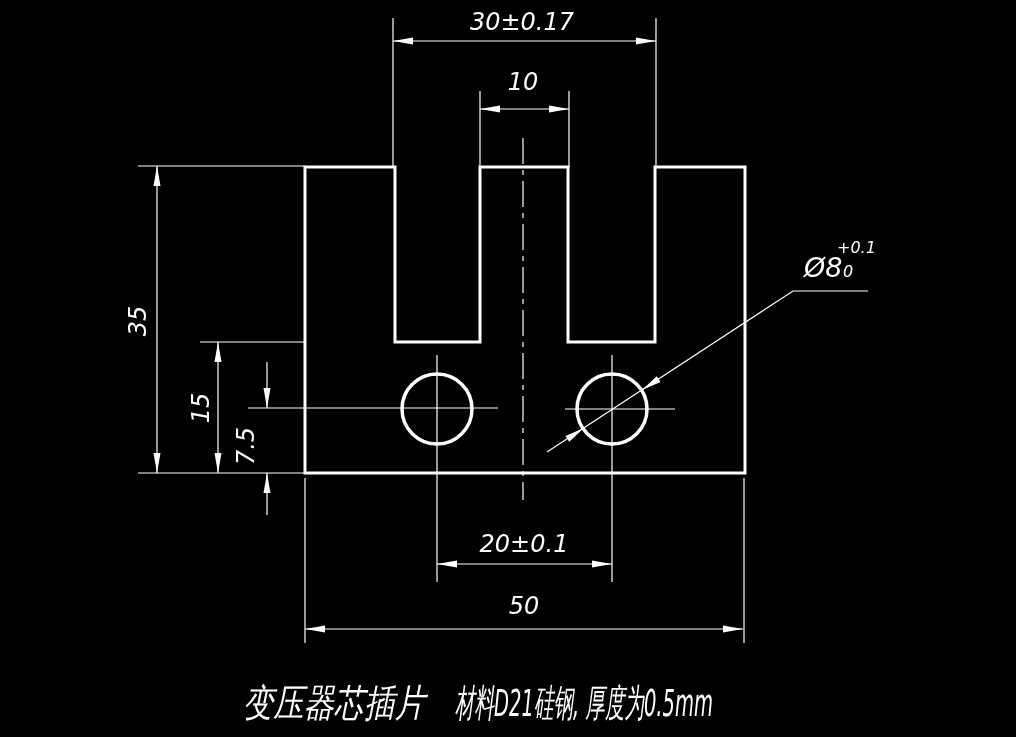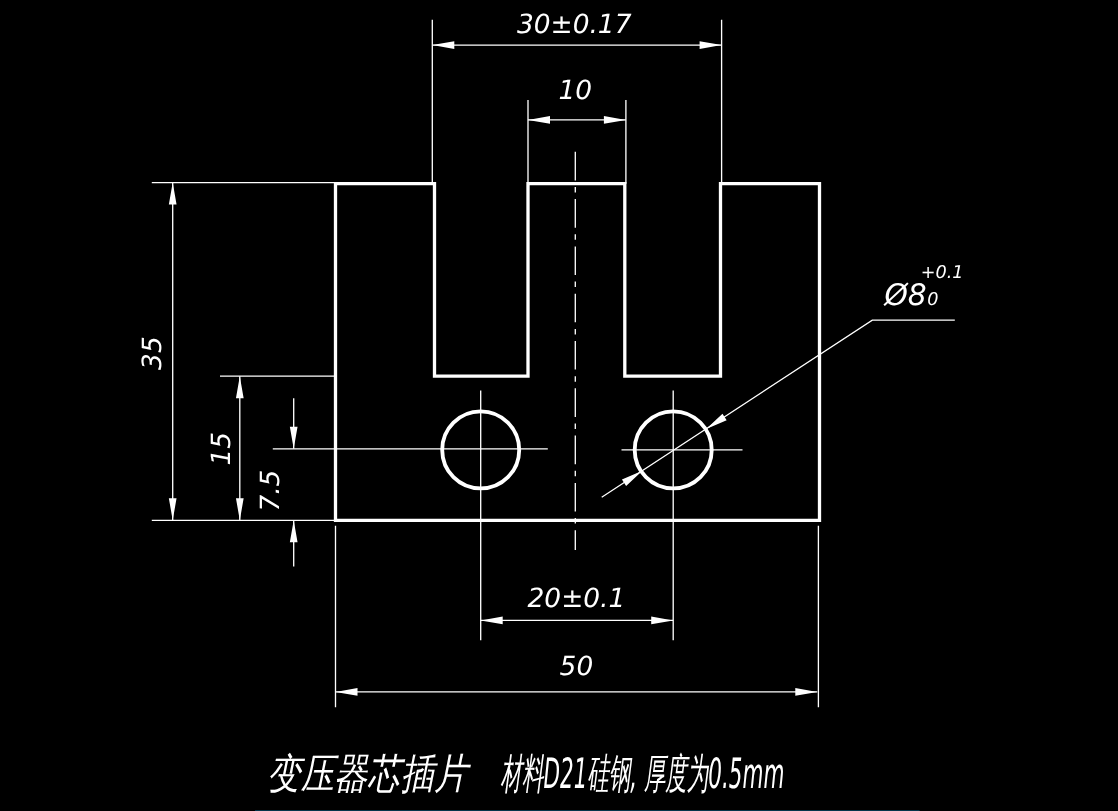--- a/index.html
+++ b/index.html
@@ -8,21 +8,21 @@
     width: 1016px;
     height: 737px;
     background: #000000;
     overflow: hidden;
     font-family: "DejaVu Sans", sans-serif;
   }
   .stage {
     position: relative;
     width: 836px;
     height: 737px;
-    background: #0ea5e9;
+    background: #fde047;
   }
   svg { display: block; }
   .cad-text {
     fill: #ffffff;
     font-family: "DejaVu Sans", sans-serif;
     font-style: italic;
     font-weight: normal;
   }
   .dim-text   { font-size: 24px; }
   .dia-text   { font-size: 27px; }

